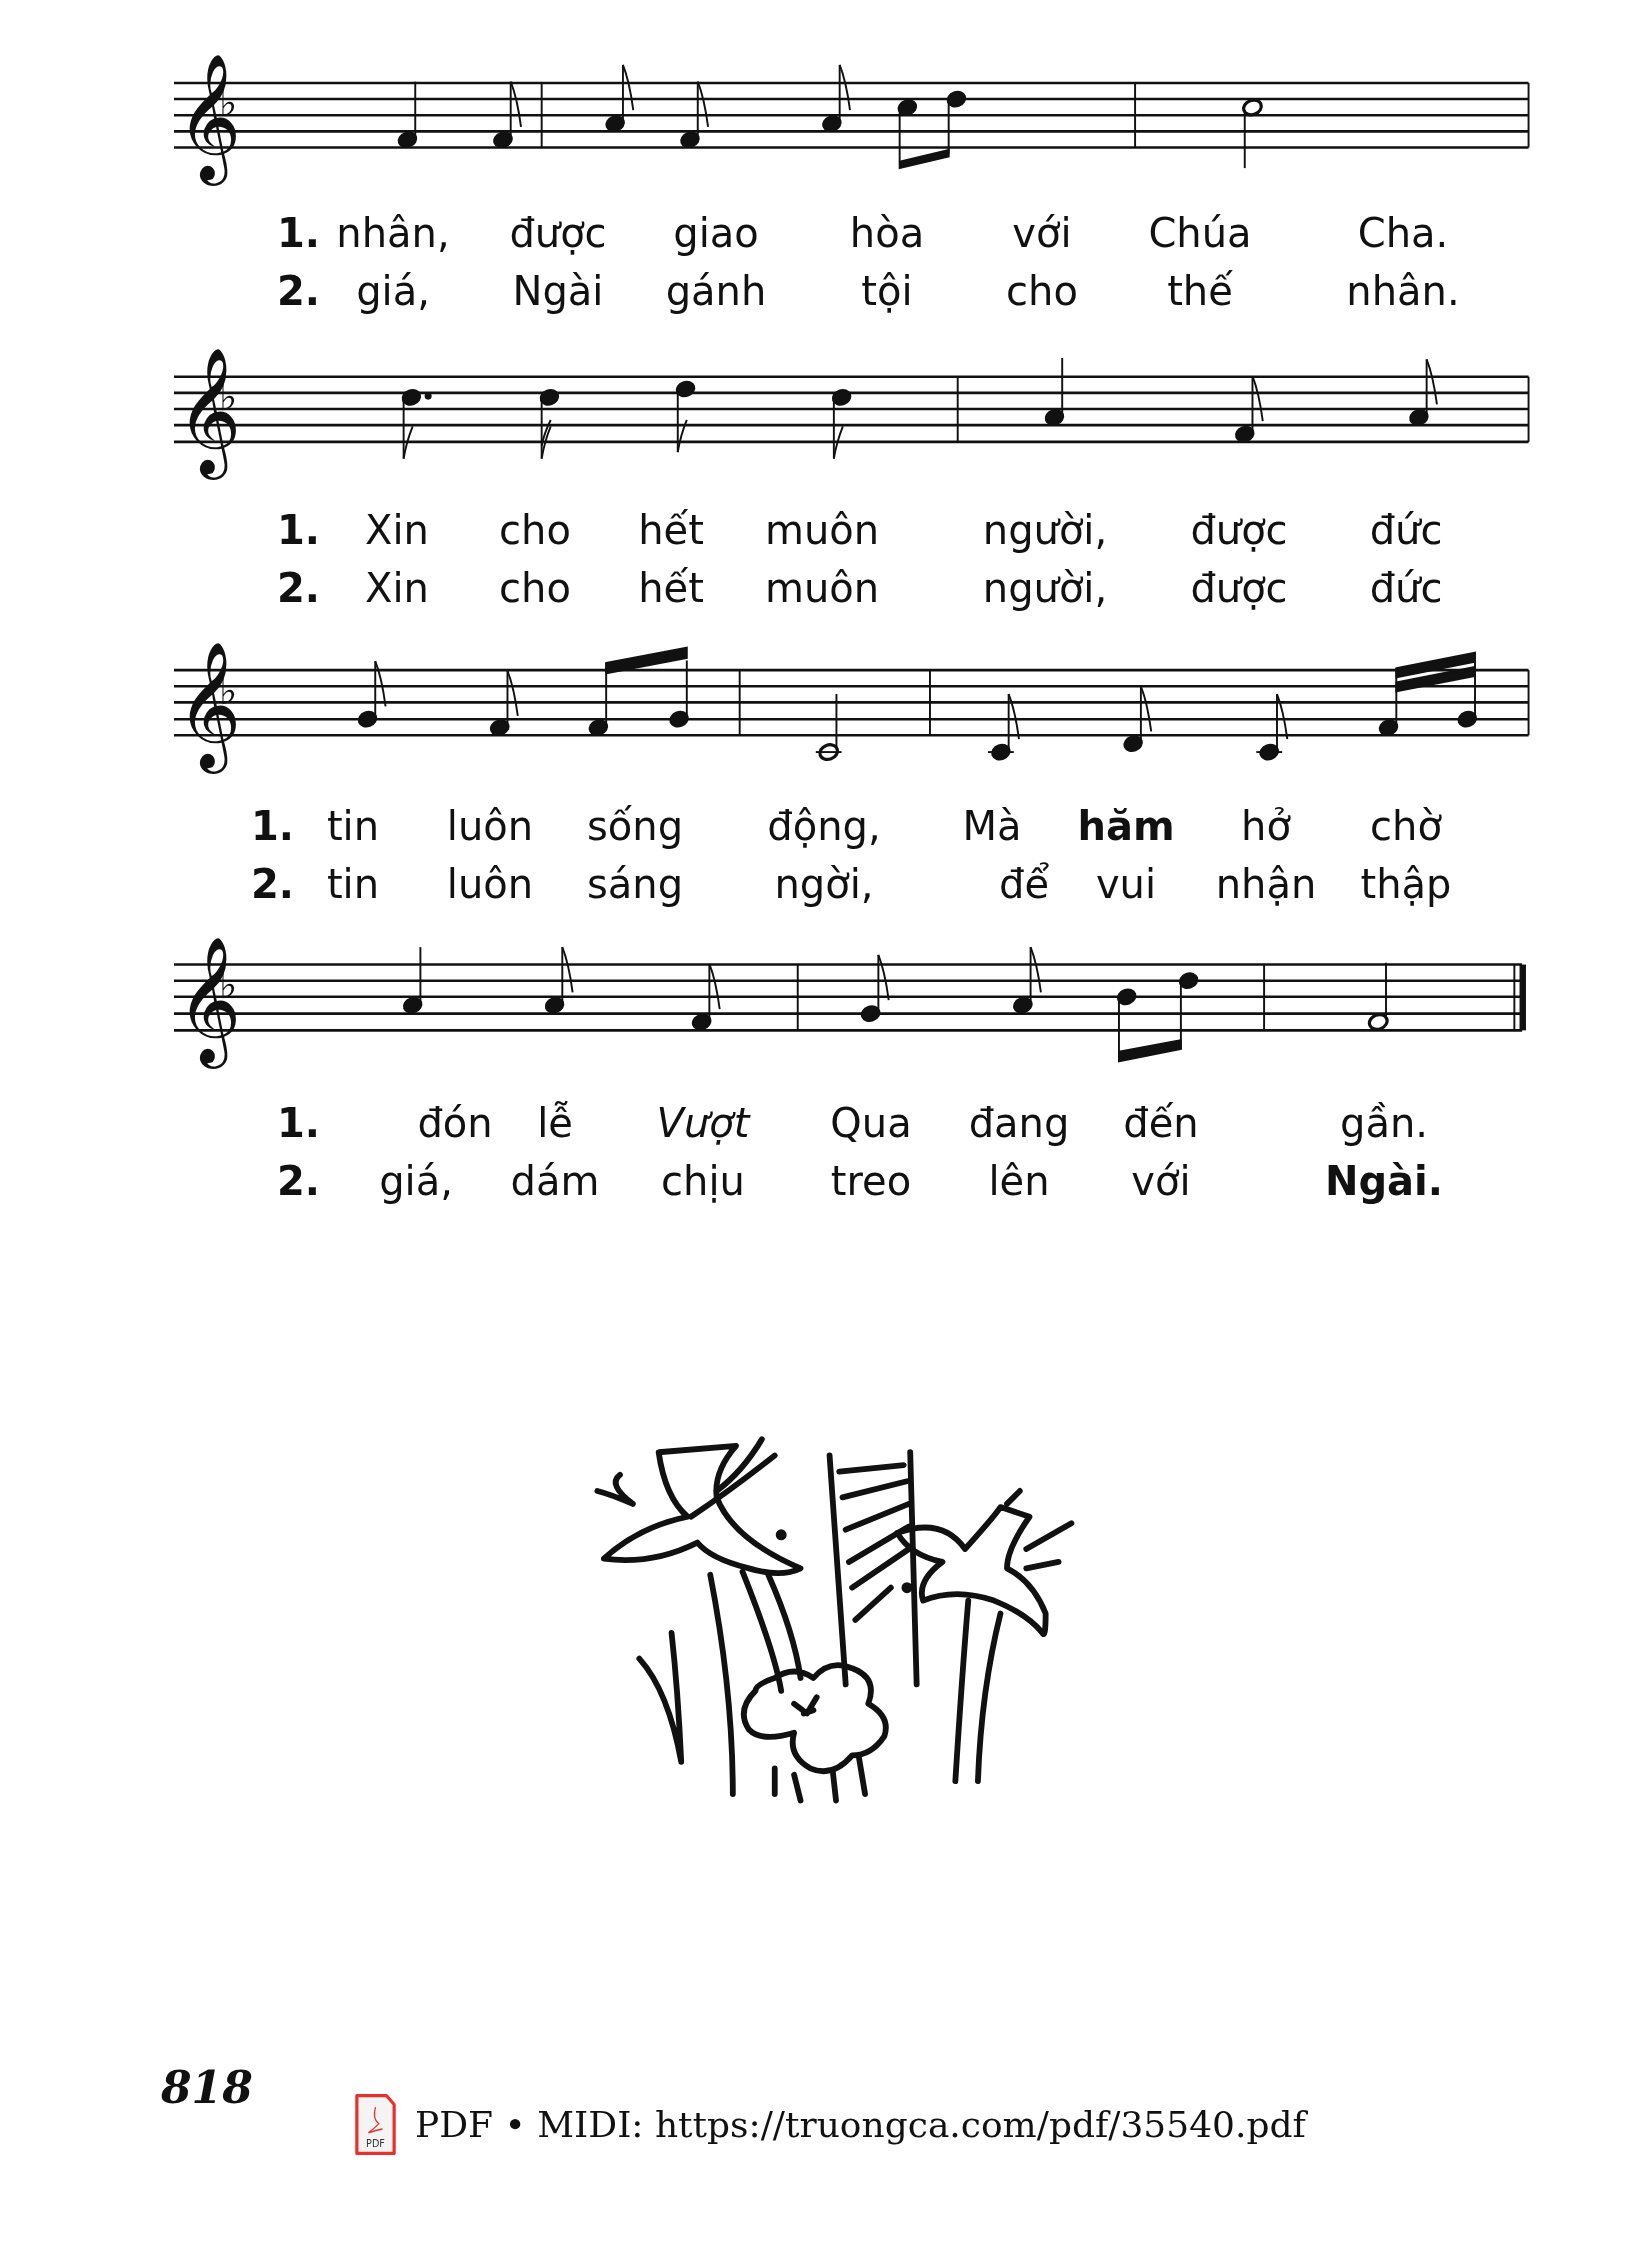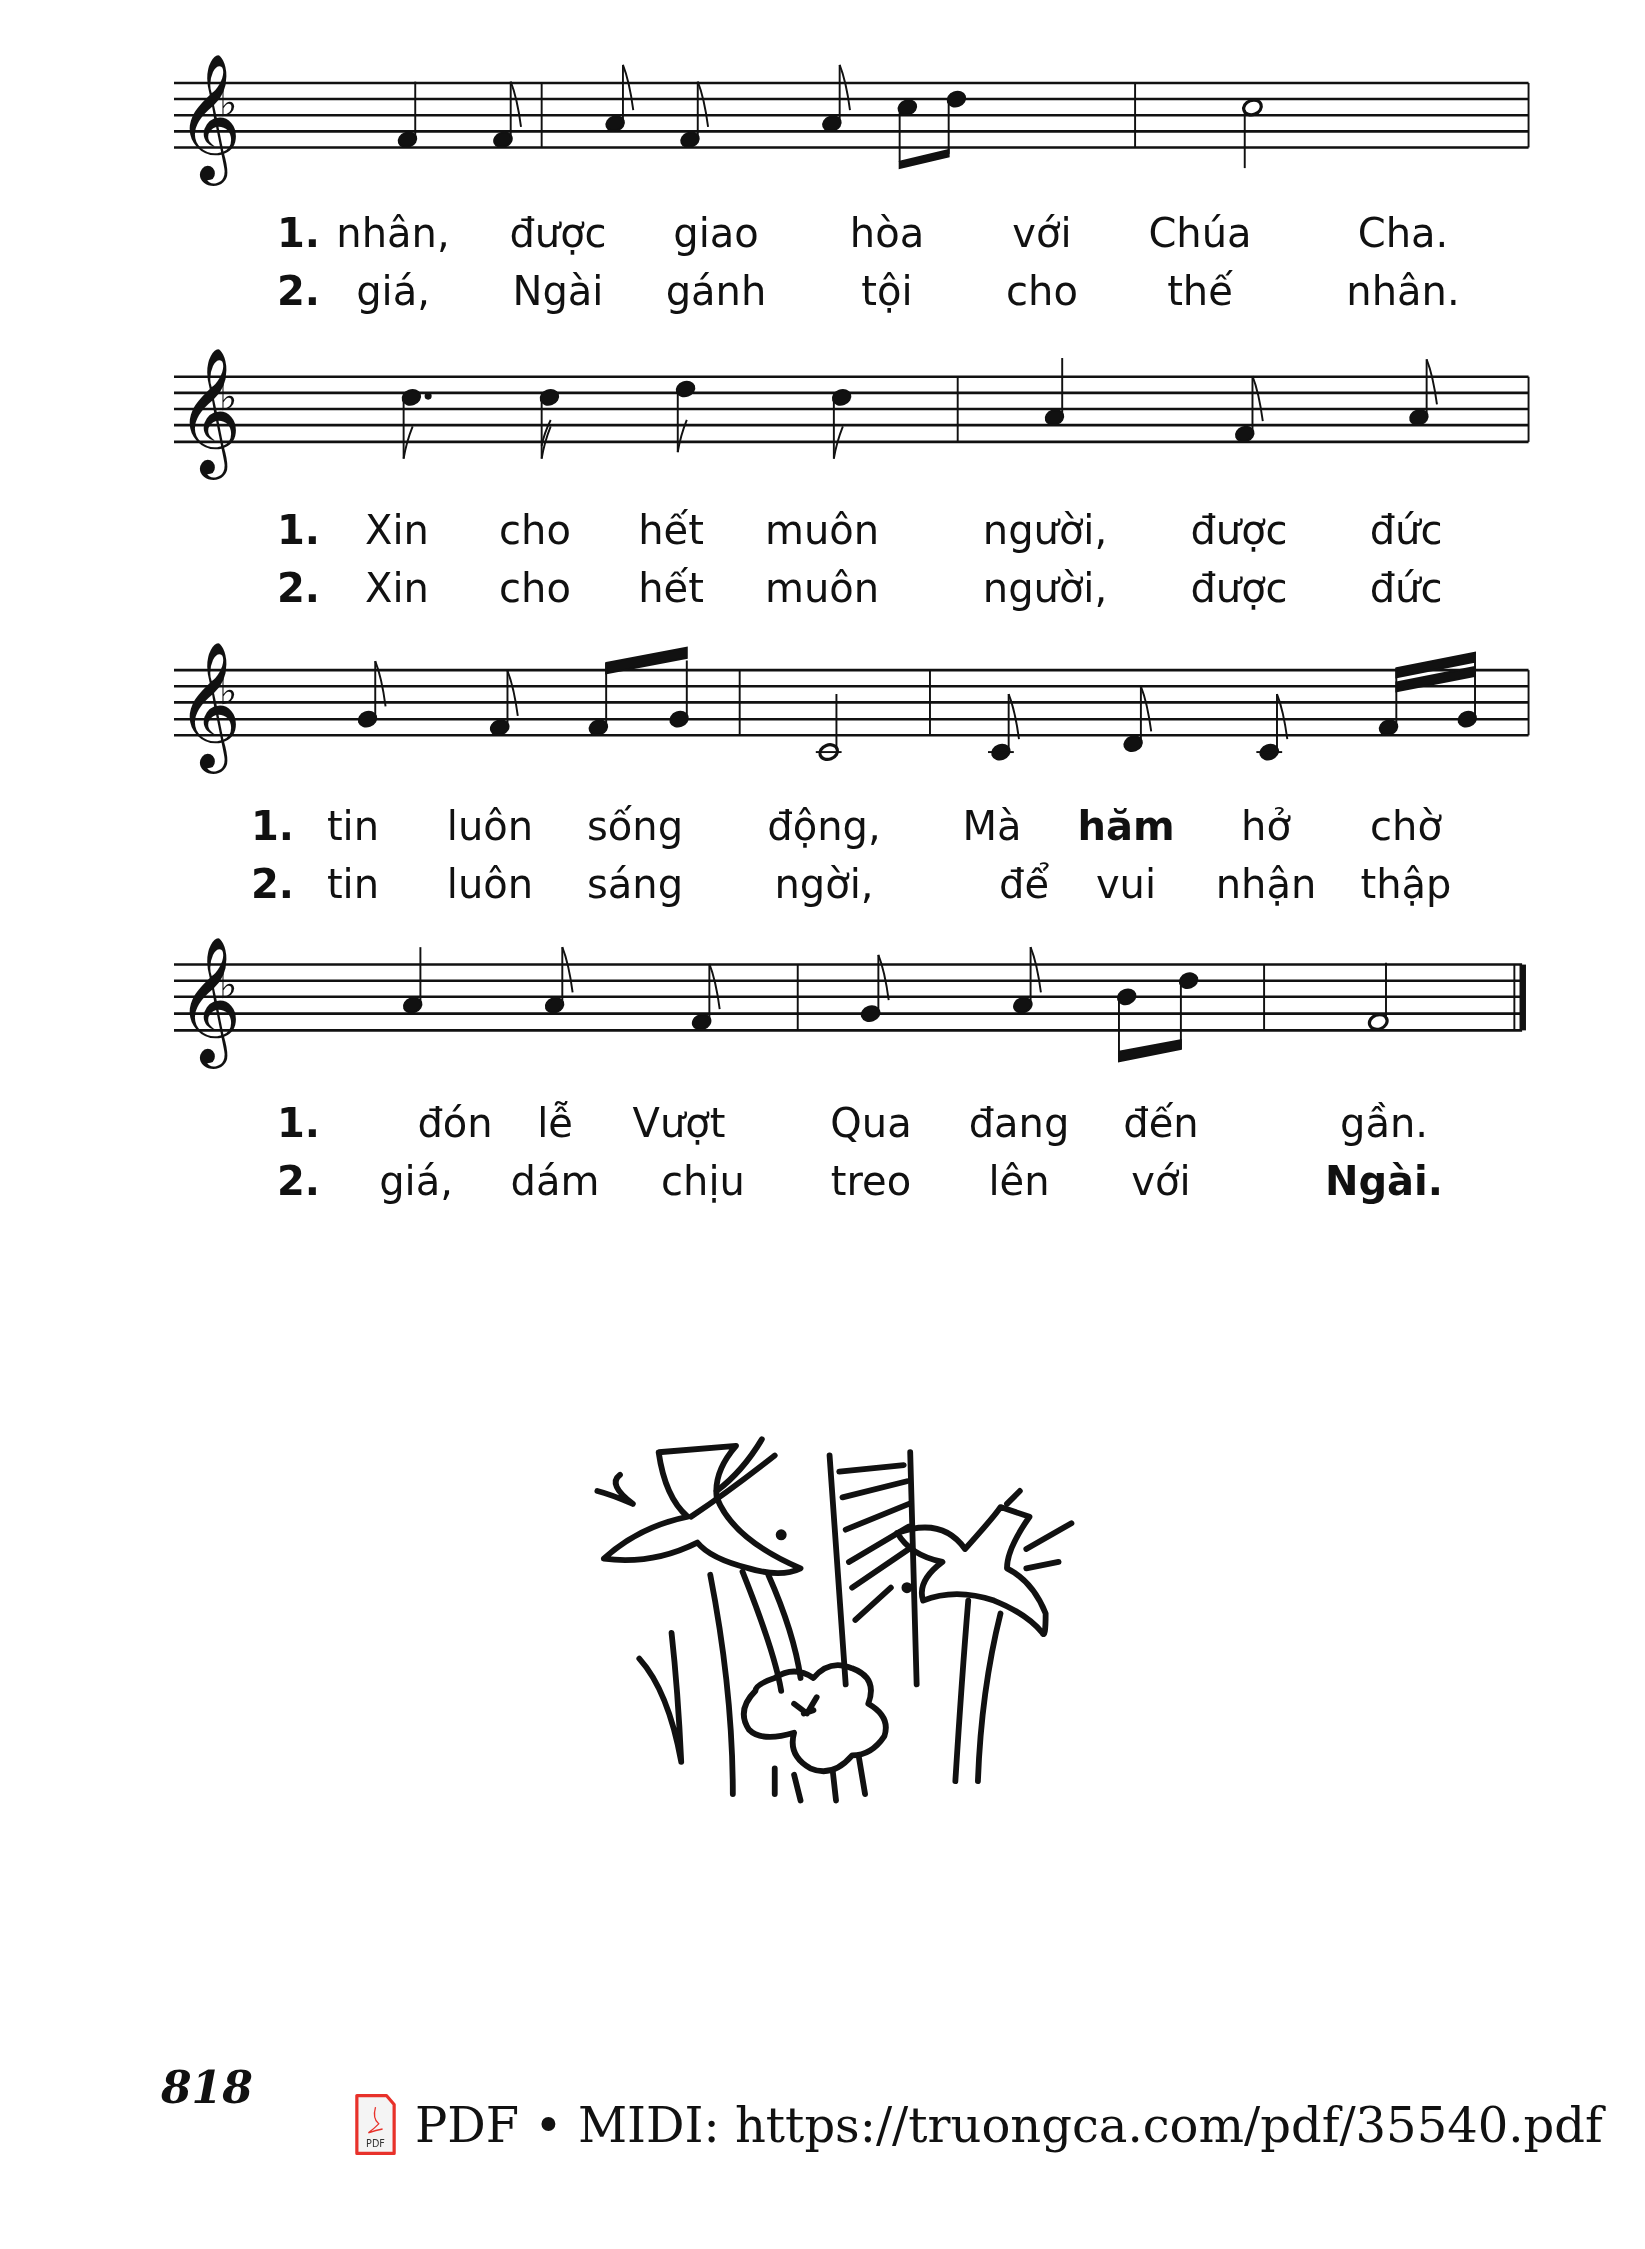--- a/index.html
+++ b/index.html
@@ -5,21 +5,21 @@
     html, body { margin: 0; padding: 0; background: #ffffff; }
     body { width: 1645px; height: 2250px; position: relative; overflow: hidden; font-family: "DejaVu Sans", sans-serif; color: #111; }
     .system { position: absolute; left: 174px; width: 1361px; }
     .staff { position: absolute; left: 0; top: 0; width: 1361px; height: 155px; }
     .lyrics { position: absolute; left: 0; width: 1361px; height: 59px; font-family: "DejaVu Sans", sans-serif; font-size: 40px; color: #111; }
     .lyrics .w { position: absolute; top: 0; white-space: nowrap; transform: translateX(-50%); letter-spacing: 0px; }
     .lyrics .num { position: absolute; top: 0; font-weight: bold; white-space: nowrap; }
     .page-number { position: absolute; left: 161px; top: 2062px; font-family: "DejaVu Serif", serif; font-style: italic; font-weight: bold; font-size: 44px; color: #111; }
     .footer { position: absolute; left: 354px; top: 2089px; height: 71px; display: flex; align-items: center; }
     .pdf-icon { width: 43px; height: 63px; margin-right: 18px; }
-    .footer-text { font-family: "DejaVu Serif", serif; font-size: 48px; color: #111; white-space: nowrap; }
+    .footer-text { font-family: "DejaVu Serif", serif; font-size: 36px; color: #111; white-space: nowrap; }
     .illustration { position: absolute; left: 581px; top: 1420px; width: 581px; height: 516px; }
   </style>
 </head>
 <body>
 
 <div class="system" style="top:39px;">
   <svg class="staff" viewBox="0 0 2110 240" width="1361" height="155">
     <g stroke="#111" stroke-width="4">
       <line x1="0" y1="68" x2="2100" y2="68"></line>
       <line x1="0" y1="93" x2="2100" y2="93"></line>
@@ -255,21 +255,21 @@
         <line x1="1561" y1="84" x2="1561" y2="186"></line>
       <polygon points="1465,190 1561,172 1561,186 1465,205"></polygon>
       <ellipse cx="1867" cy="144" rx="14" ry="11" transform="rotate(-20 1867 144)" fill="#fff" stroke-width="5"></ellipse>
         <line x1="1879" y1="140" x2="1879" y2="52"></line>
     </g>
   </svg>
   <div class="lyrics" style="top:171px;">
     <span class="num" style="left:103px;">1.</span>
     <span class="w" style="left:242px;margin-left:39px;">đón</span>
     <span class="w" style="left:381px;">lễ</span>
-    <span class="w" style="left:505px;">Vượt</span>
+    <span class="w" style="left:529px;font-style:italic;">Vượt</span>
     <span class="w" style="left:697px;">Qua</span>
     <span class="w" style="left:845px;">đang</span>
     <span class="w" style="left:987px;">đến</span>
     <span class="w" style="left:1210px;">gần.</span>
   </div>
   <div class="lyrics" style="top:229px;">
     <span class="num" style="left:103px;">2.</span>
     <span class="w" style="left:242px;">giá,</span>
     <span class="w" style="left:381px;">dám</span>
     <span class="w" style="left:529px;">chịu</span>

